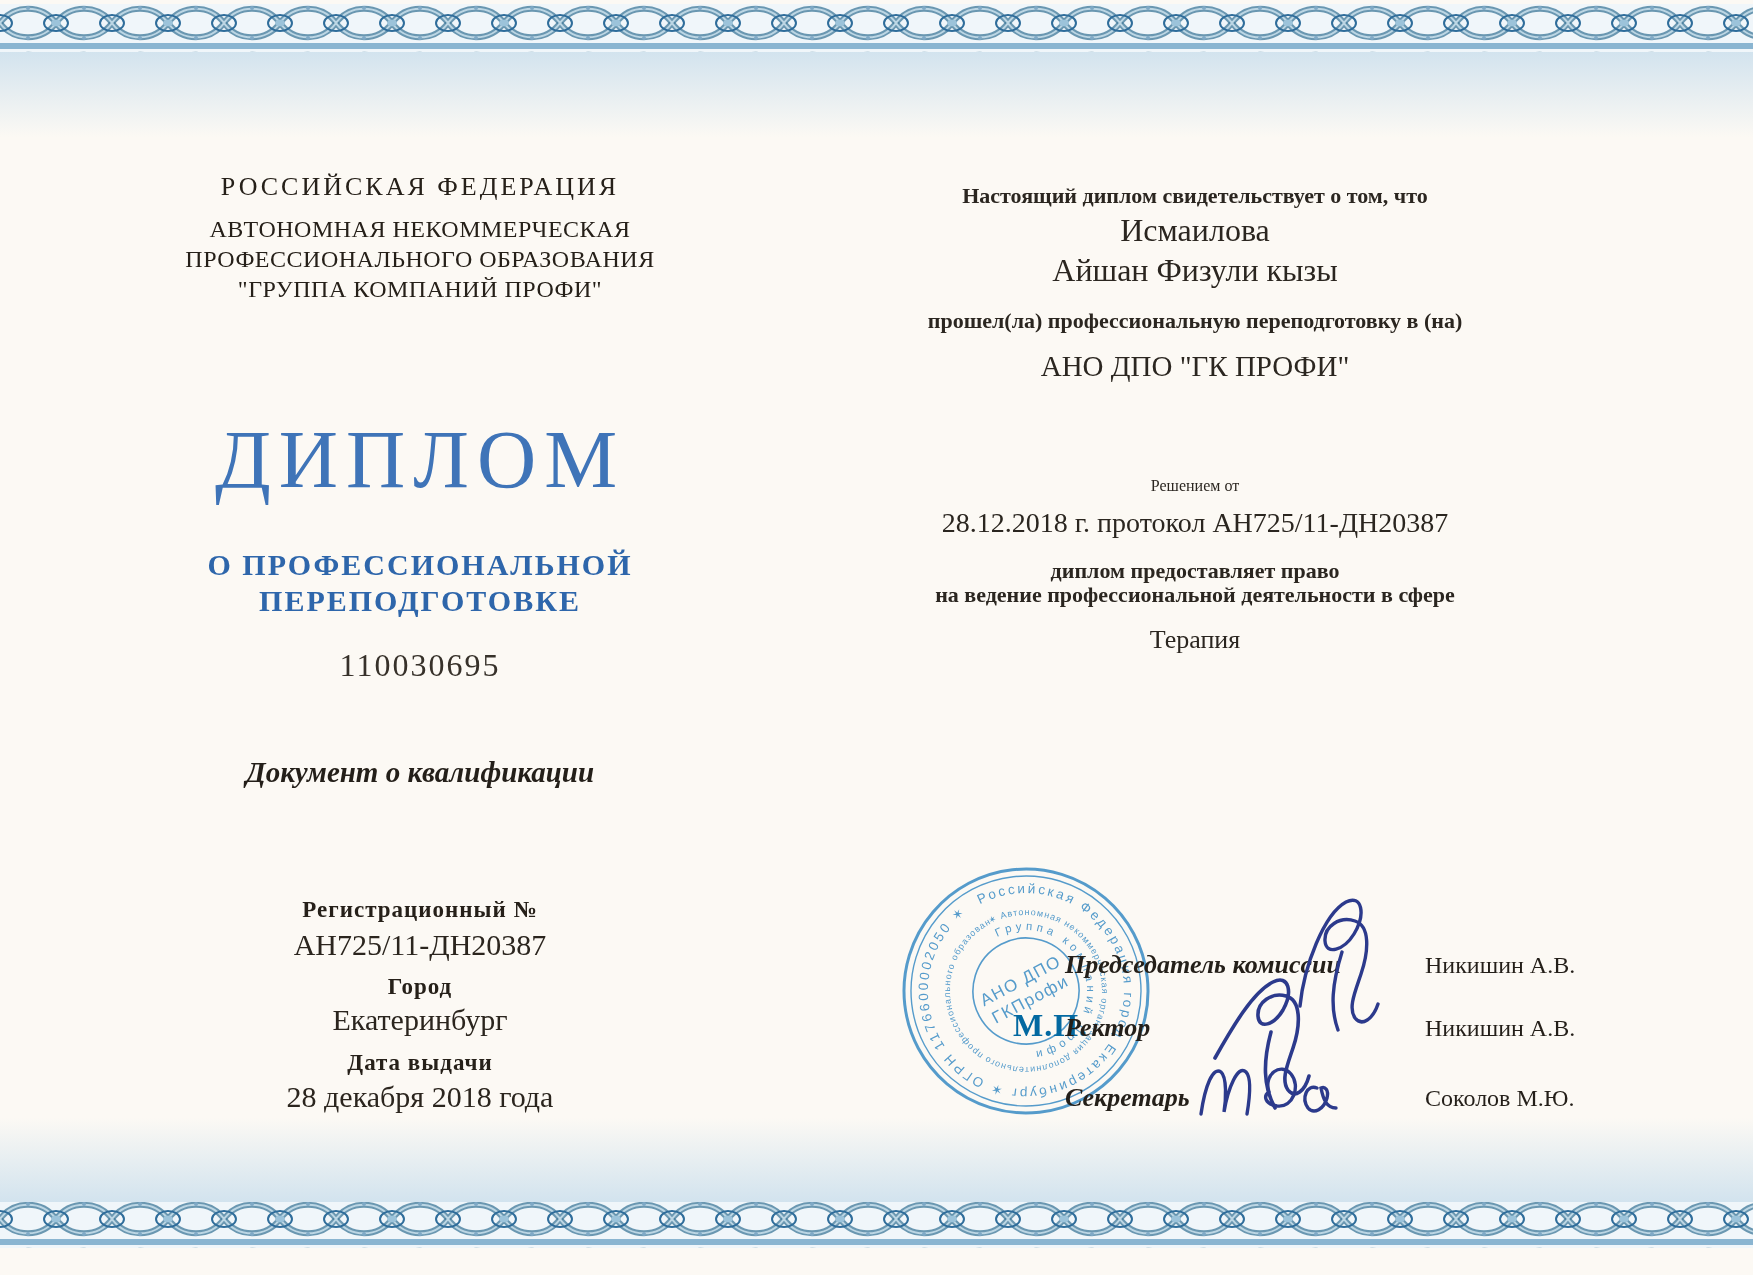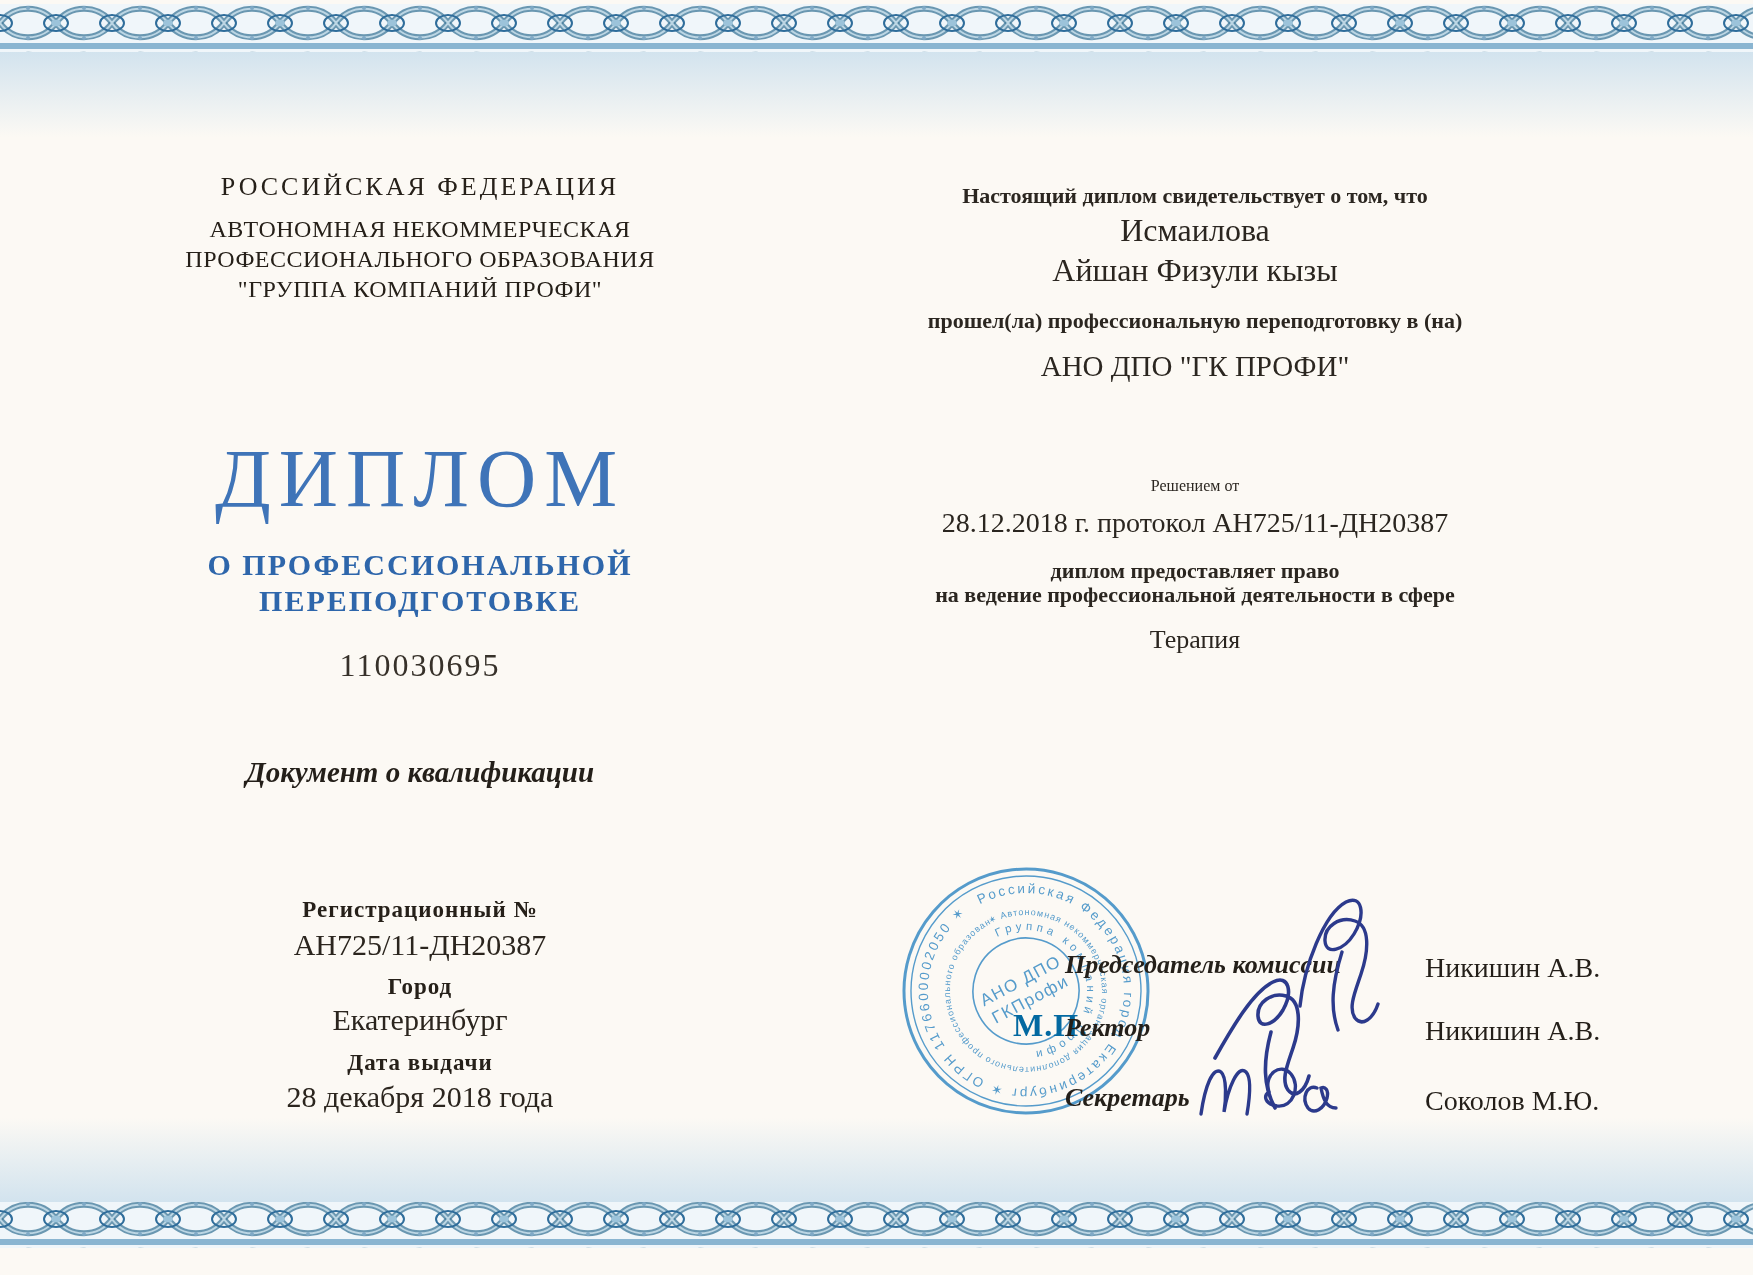--- a/index.html
+++ b/index.html
@@ -19,21 +19,21 @@
     background:linear-gradient(to top, rgba(208,226,238,0.95), rgba(208,226,238,0));
   }
   .left-col { position:absolute; left:120px; top:0; width:600px; text-align:center; }
   .right-col { position:absolute; left:890px; top:0; width:610px; text-align:center; }
   .abs { position:absolute; left:0; width:100%; }
 
   .country { top:172px; font-size:26px; letter-spacing:3px; color:#262019; }
   .orgline { font-size:24px; line-height:30px; letter-spacing:0.5px; color:#262019; }
   .orgblock { top:214px; }
   .diploma-title {
-    top:432px; font-size:82px; letter-spacing:8px; color:#3f74b8;
+    top:413px; font-size:82px; letter-spacing:8px; color:#3f74b8;
     font-weight:normal;
   }
   .diploma-sub { font-size:30px; font-weight:bold; color:#2e66ab; letter-spacing:2px; line-height:36px; }
   .subblock { top:547px; }
   .dip-number { top:610px; font-size:32px; color:#37312a; letter-spacing:2px;margin-top:37px; }
   .doc-type { top:756px; font-size:29px; font-style:italic; font-weight:bold; color:#241f19; }
   .small-label { font-size:23px; font-weight:bold; letter-spacing:1px; color:#262019; }
   .value { font-size:30px; color:#2b251e; }
   .reg-label { top:897px; }
   .reg-value { top:928px; }
@@ -48,21 +48,21 @@
   .passed { top:308px; font-size:22px; font-weight:bold; }
   .orgshort { top:350px; font-size:29px; }
   .decision-label { top:477px; font-size:16px; font-weight:normal; }
   .decision-value { top:507px; font-size:28px; }
   .grants1 { top:558px; font-size:22px; font-weight:bold; }
   .grants2 { top:582px; font-size:22px; font-weight:bold; }
   .field { top:625px; font-size:26px; }
 
   .sig-row { position:absolute; left:1065px; width:480px; height:40px; }
   .sig-title { position:absolute; left:0; top:0; font-size:26px; font-style:italic; font-weight:bold; color:#241f19; white-space:nowrap; }
-  .sig-name { position:absolute; left:360px; top:2px; font-size:28px; color:#241f19; white-space:nowrap; }
+  .sig-name { position:absolute; left:360px; top:2px; font-size:24px; color:#241f19; white-space:nowrap; }
   .row1 { top:950px; }
   .row2 { top:1013px; }
   .row3 { top:1083px; }
   .autograph { position:absolute; pointer-events:none; }
 
   .stamp { position:absolute; left:893px; top:858px; width:266px; height:266px; opacity:0.88; }
   .mp {
     position:absolute; left:1013px; top:1007px; font-size:32px; font-weight:bold;
     color:#0369a1; letter-spacing:1px;
   }

